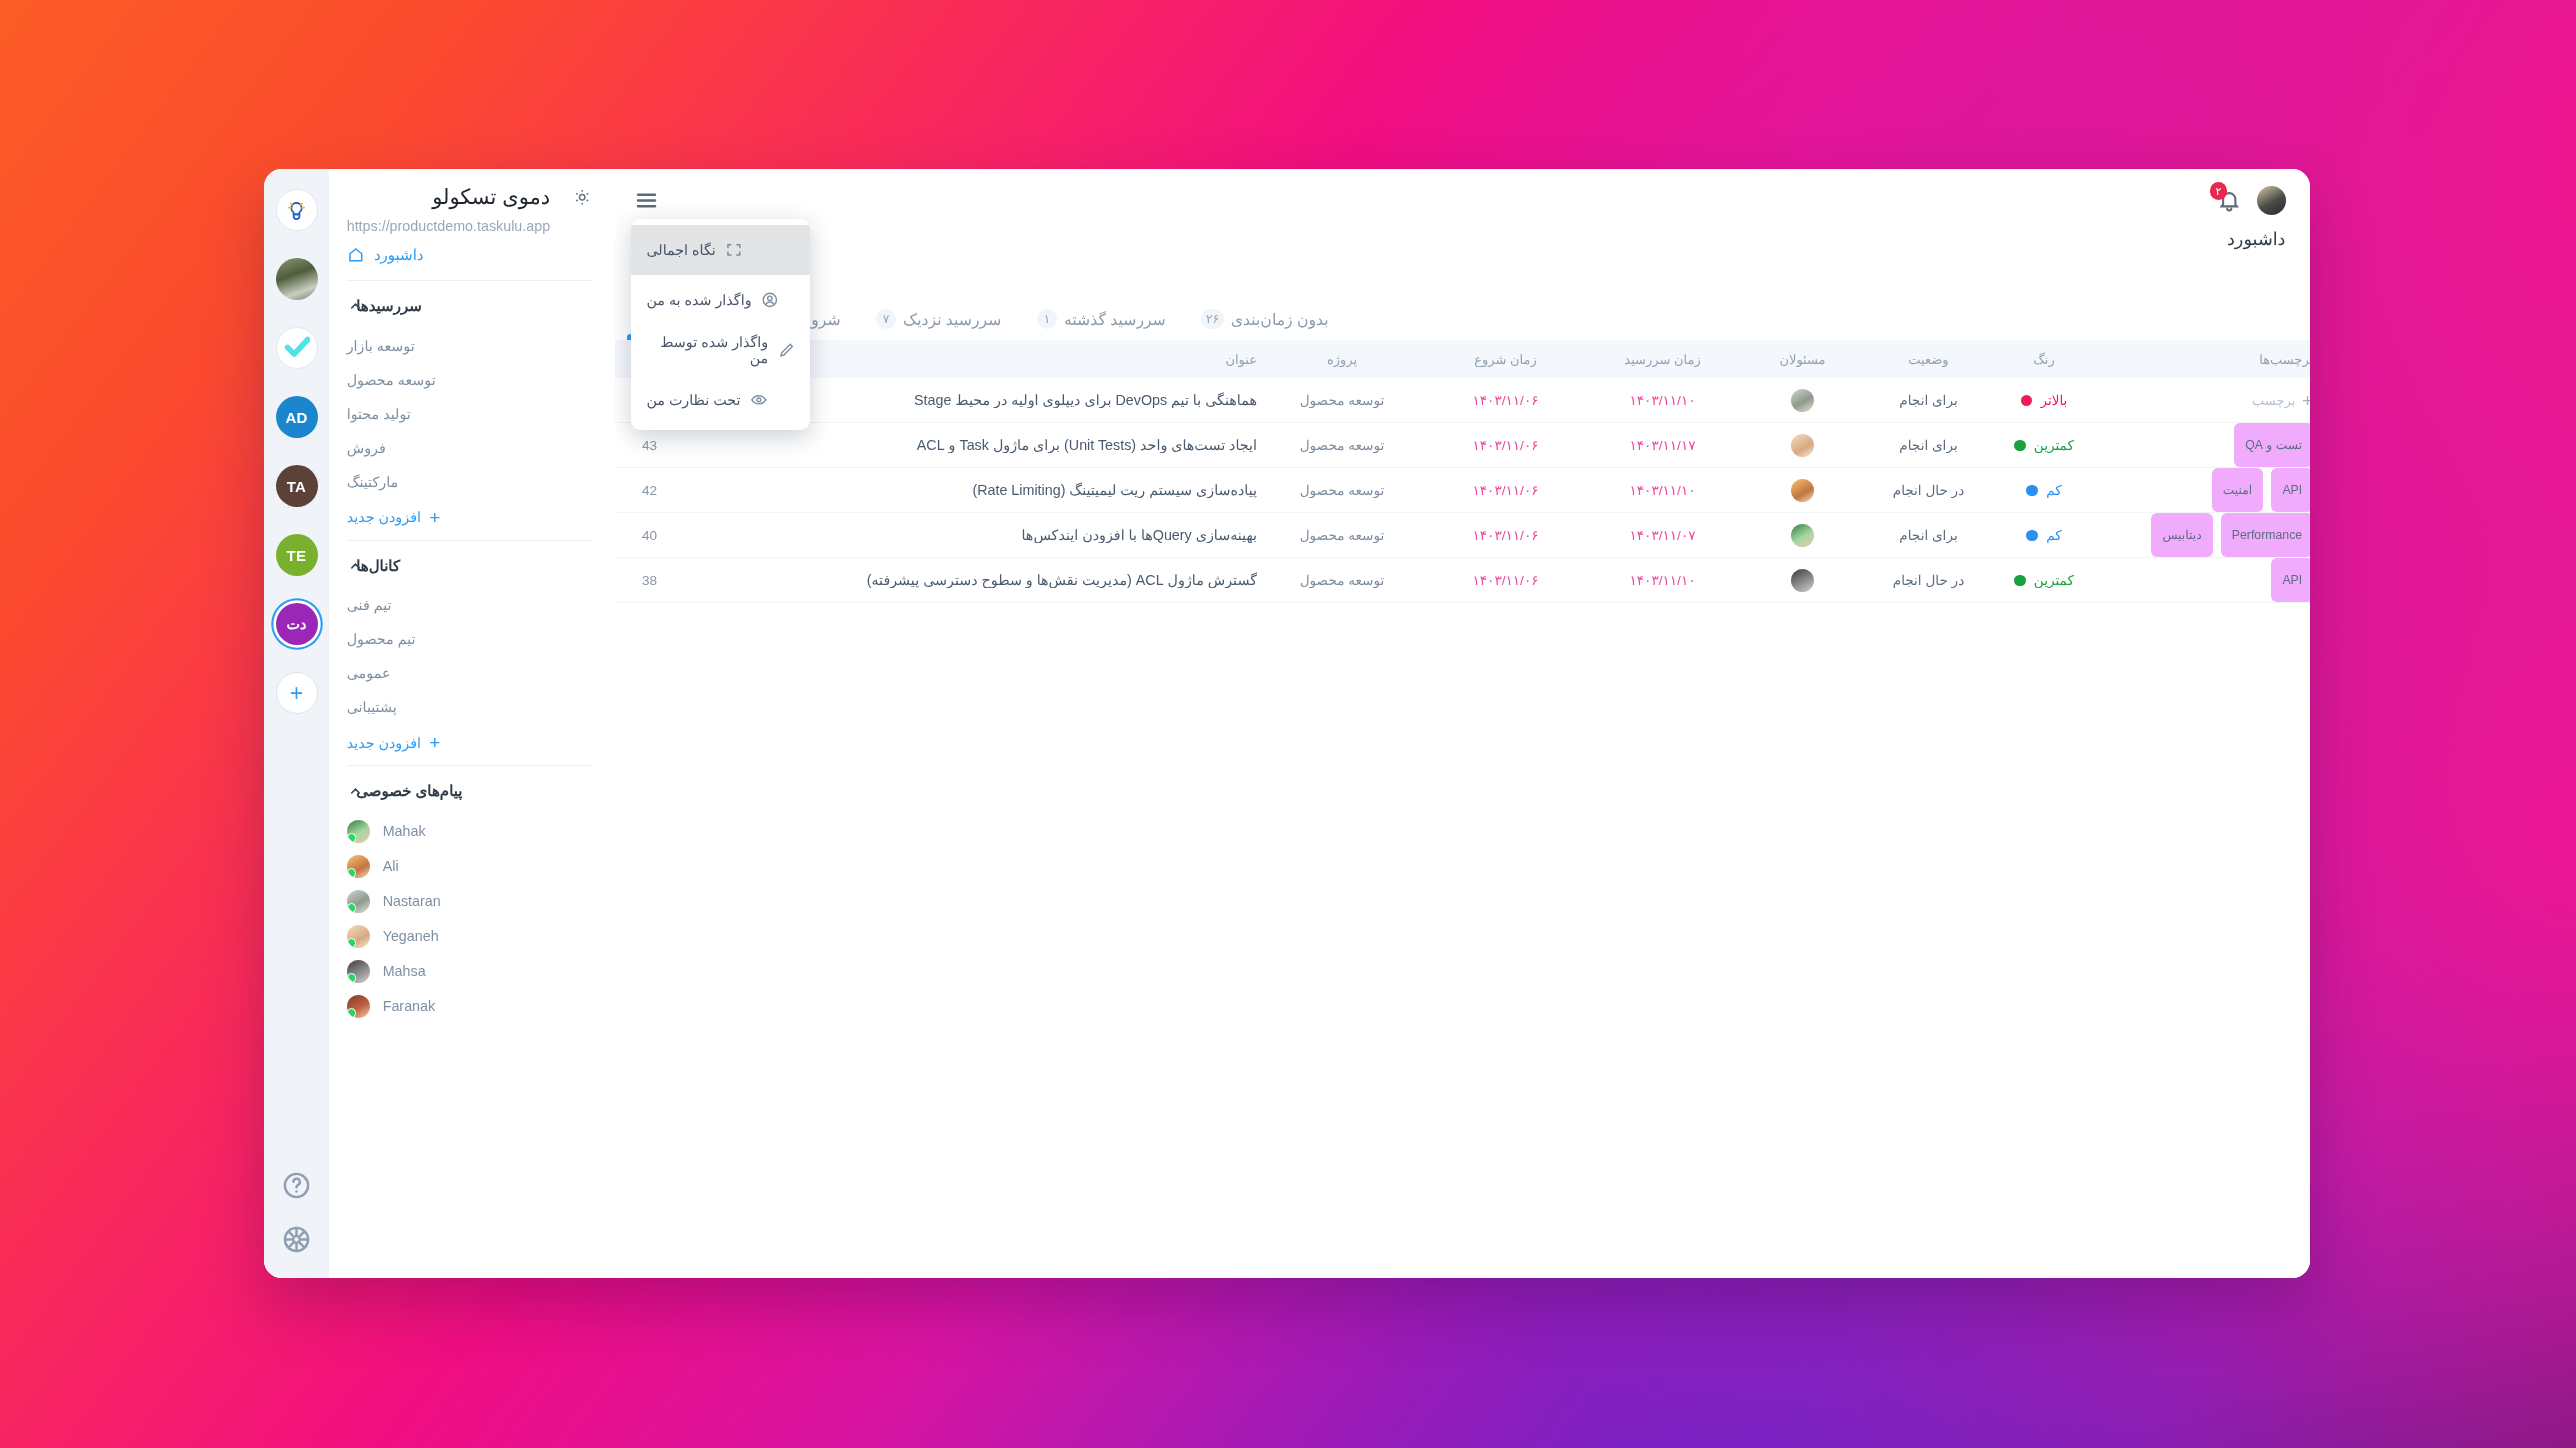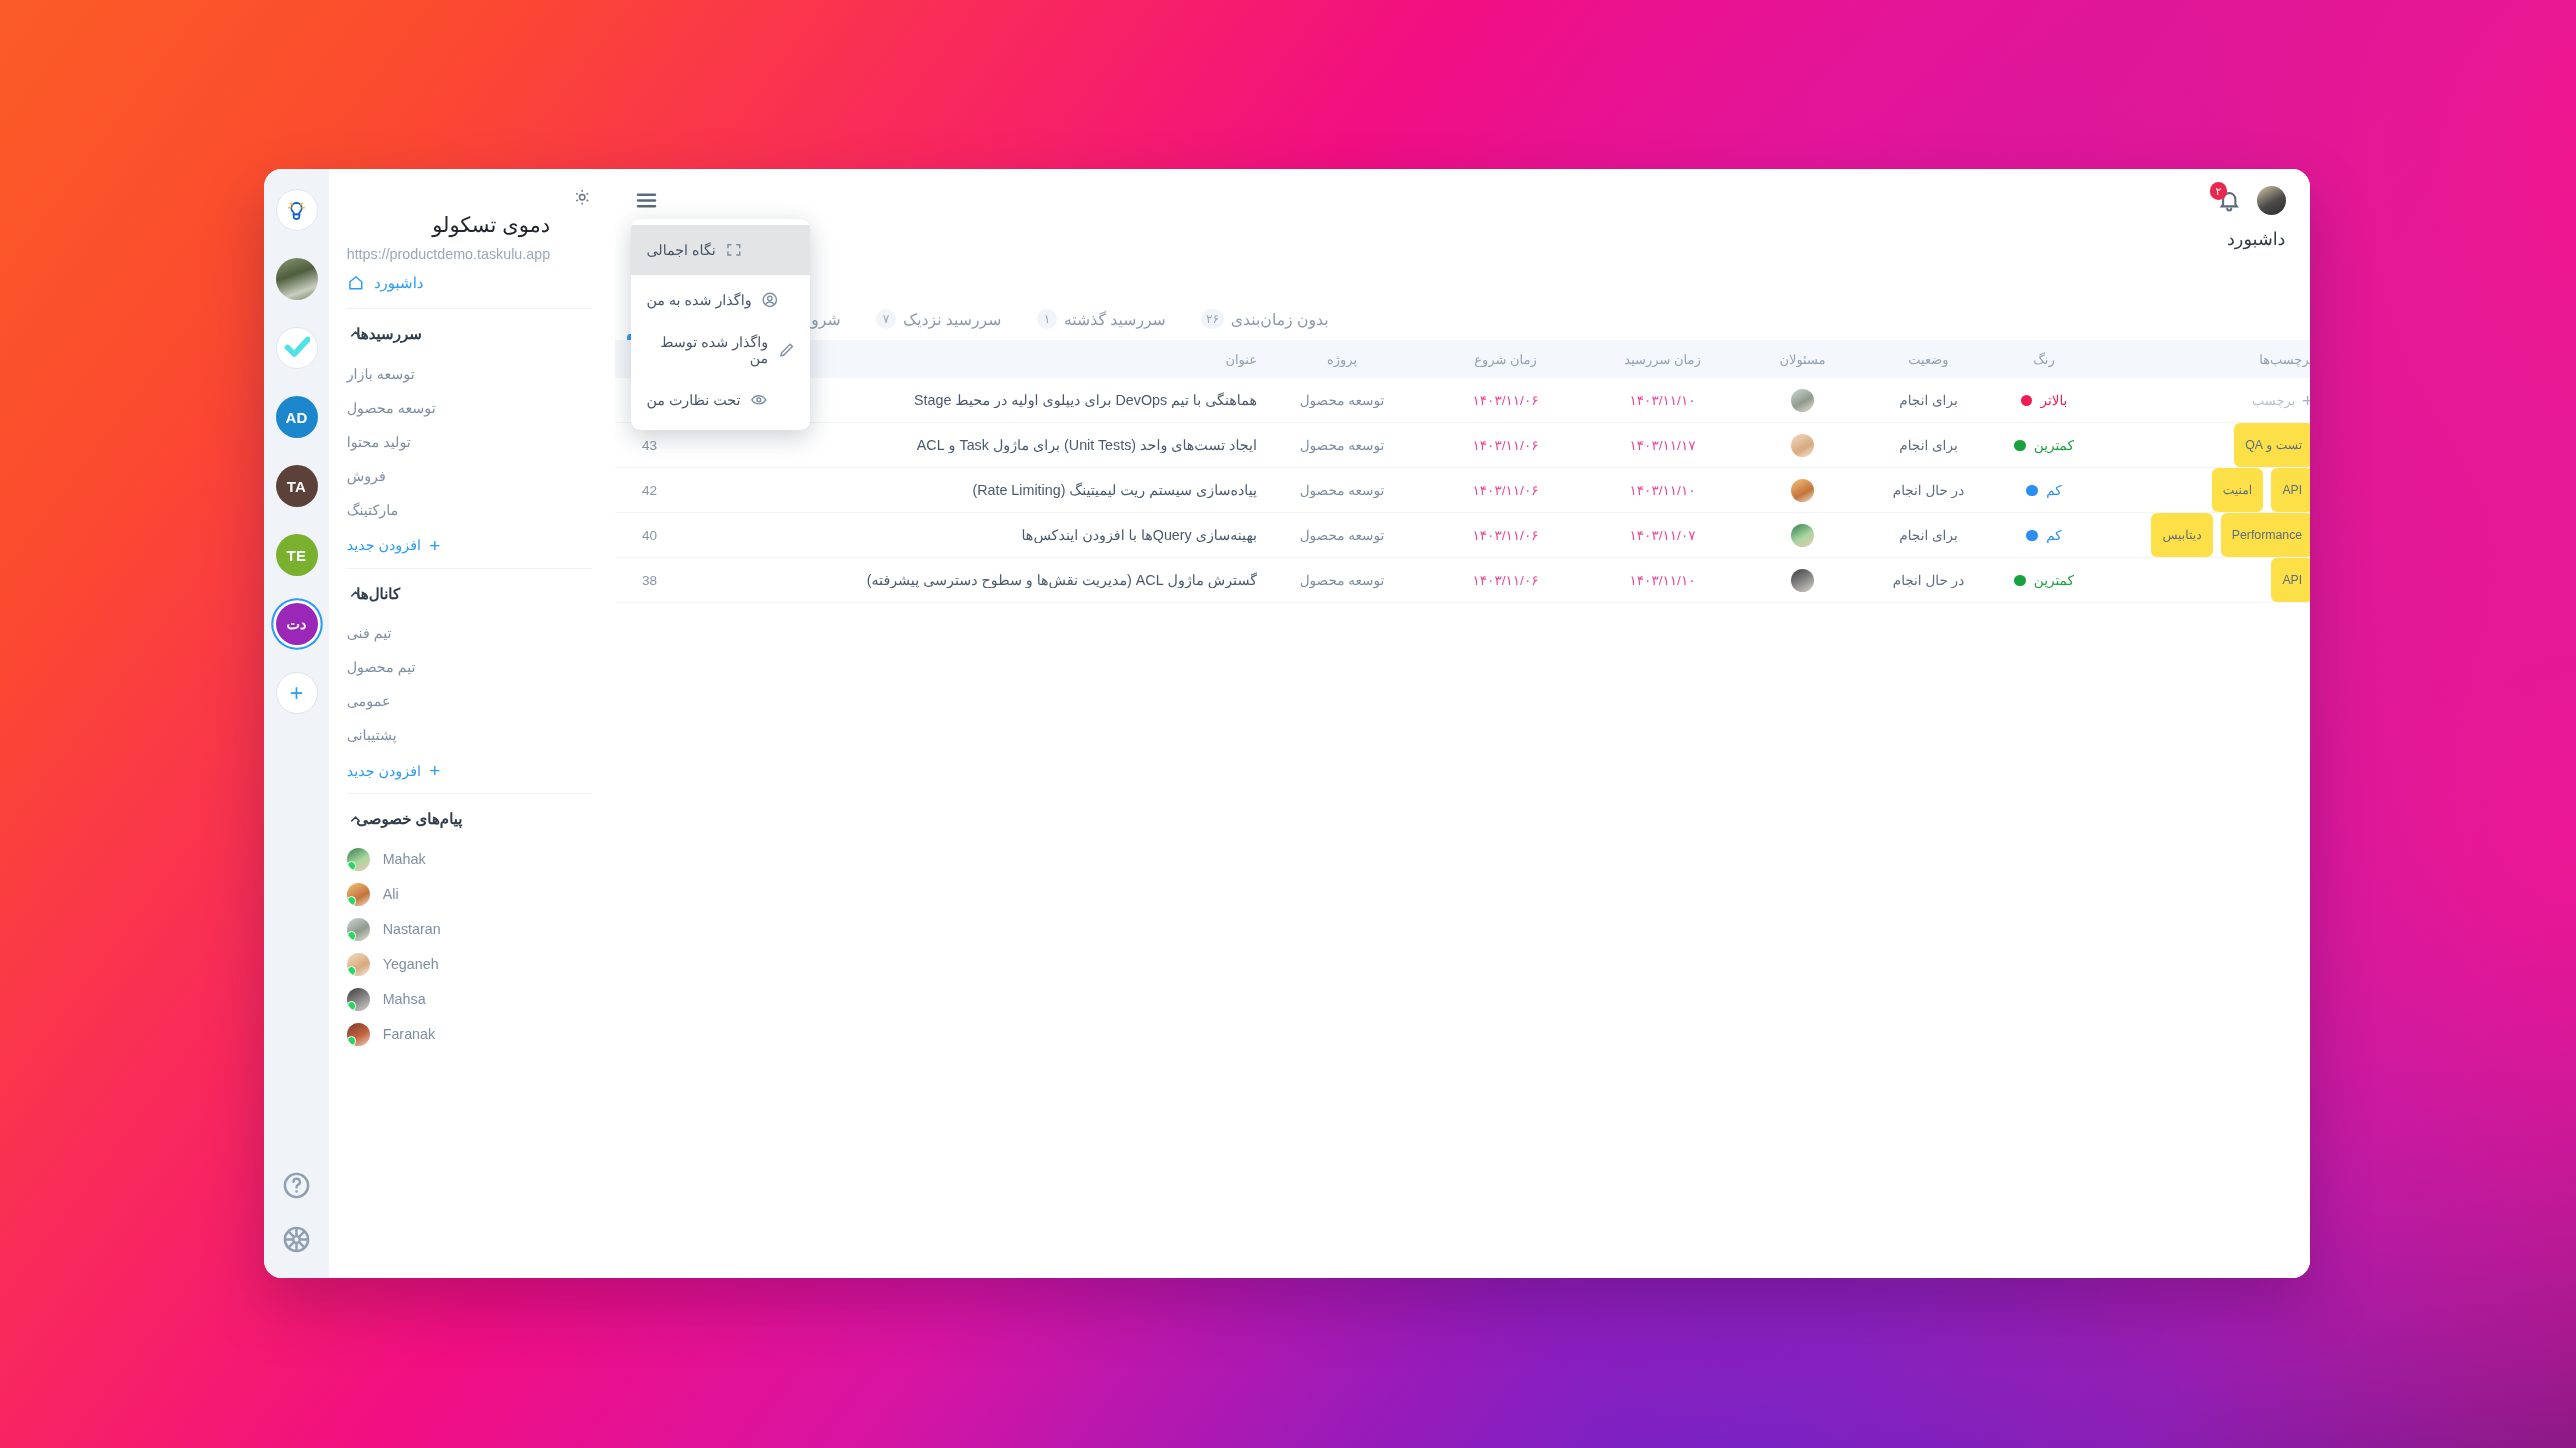--- a/index.html
+++ b/index.html
@@ -99,21 +99,20 @@
     position: relative;
   }
   .ws-head {
     display: flex; align-items: flex-start;
     justify-content: space-between;
     flex-direction: row-reverse;
   }
   .ws-title {
     font-size: 21px; color: #20262e; font-weight: normal;
     line-height: 1.2;
-    margin-top: 28px;
   }
   .ws-url {
     font-size: 14.3px; color: #9aa8b8; margin-top: 9px;
     direction: ltr; text-align: right;
   }
   .gear-btn { width: 20.4px; height: 20.4px; color: #6b7786; margin-top: 3.4px; }
 
   .sb-row {
     display: flex; align-items: center;
     flex-direction: row-reverse;
@@ -290,21 +289,21 @@
   .trow .c-title { color: #4a5a6d; font-size: 14.3px; }
   .trow .c-proj  { color: #7d8da0; }
   .trow .c-num   { color: #8795a6; }
   .trow .c-start, .trow .c-due { color: #ec4899; }
   .row-av {
     width: 23px; height: 23px; border-radius: 50%;
     overflow: hidden;
   }
   .dot { width: 11.6px; height: 11.6px; border-radius: 50%; flex: 0 0 11.6px; }
   .tag {
-    background: #fde047; color: #5d6d80;
+    background: #f0abfc; color: #5d6d80;
     border-radius: 6.1px; padding: 15px 11px;
     font-size: 12.3px; white-space: nowrap;
   }
   .tag-ph {
     display: flex; align-items: center; gap: 6.8px;
     flex-direction: row-reverse;
     color: #b7c2cf; font-size: 13px;
   }
   .tag-ph .plus { font-size: 19px; line-height: 1; color: #9fb0c0; }
 

